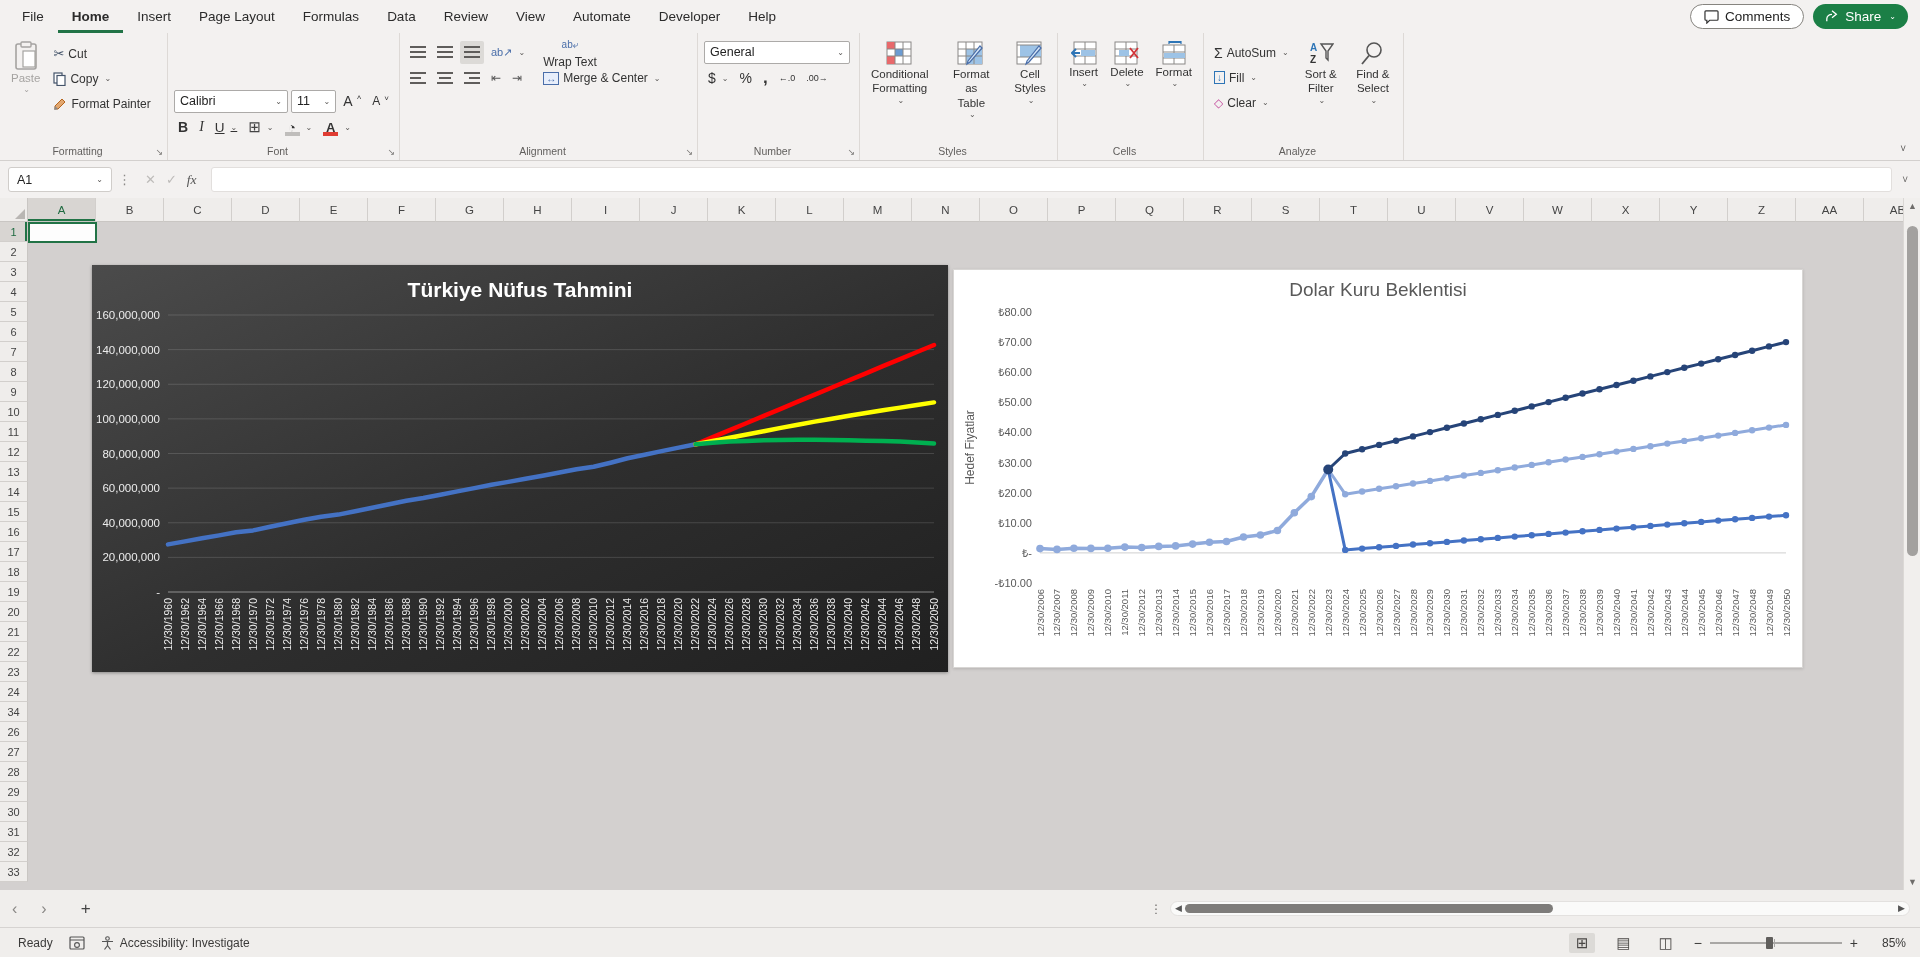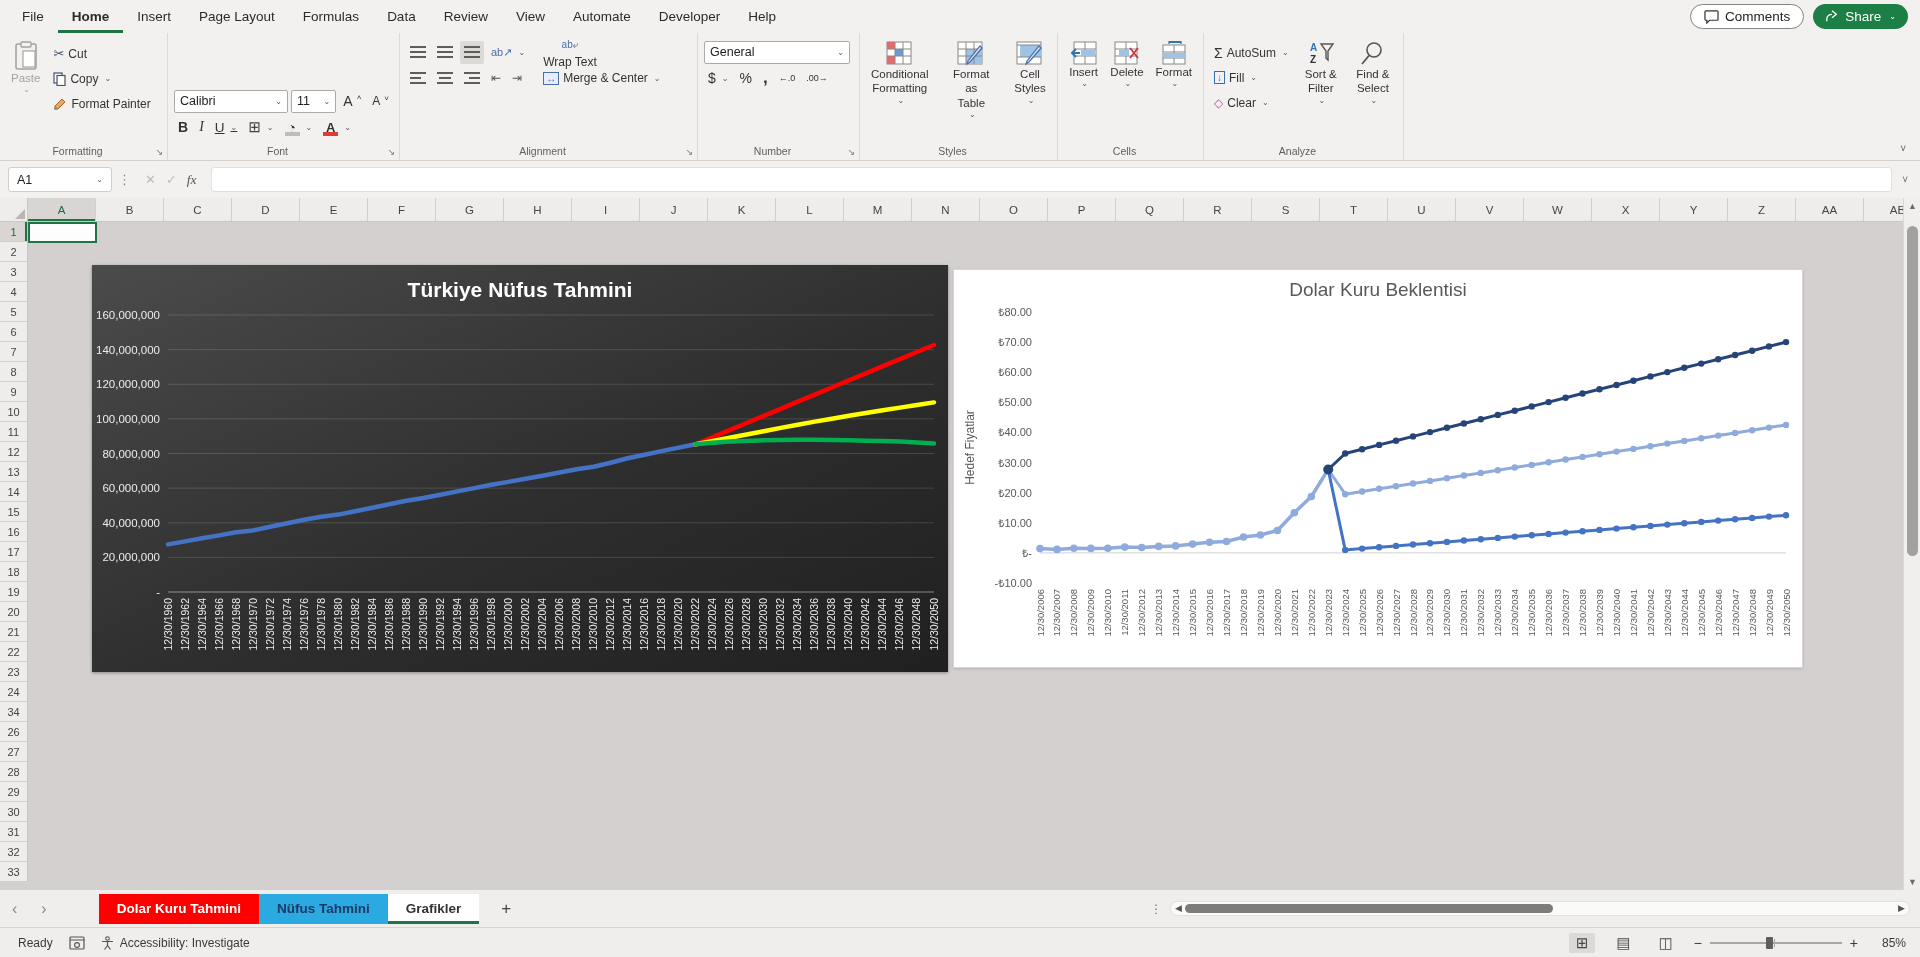--- a/index.html
+++ b/index.html
@@ -767,25 +767,20 @@
     <div class="vscroll">
       <span class="arr" style="top:0;">▲</span>
       <span class="thumb"></span>
       <span class="arr" style="bottom:0;">▼</span>
     </div>
   </div>
 
   <div class="sheetbar">
     <span class="snav">‹</span>
     <span class="snav">›</span>
-    <div class="stabs" id="sheet-tabs">
-        <div class="stab" style="background: rgb(255, 0, 0); color: rgb(255, 255, 255); font-weight: bold;">Dolar Kuru Tahmini</div>
-        <div class="stab" style="background: rgb(43, 169, 225); color: rgb(31, 56, 100); font-weight: bold;">Nüfus Tahmini</div>
-        <div class="stab active" style="background: rgb(255, 255, 255); color: rgb(51, 51, 51);">Grafikler</div>
-      </div>
     <span class="addsheet">+</span>
     <div class="hscroll-zone">
       <span class="hdots">⋮</span>
       <div class="htrack">
         <span class="arr" style="left:4px;">◀</span>
         <span class="thumb"></span>
         <span class="arr" style="right:4px;">▶</span>
       </div>
     </div>
   </div>

